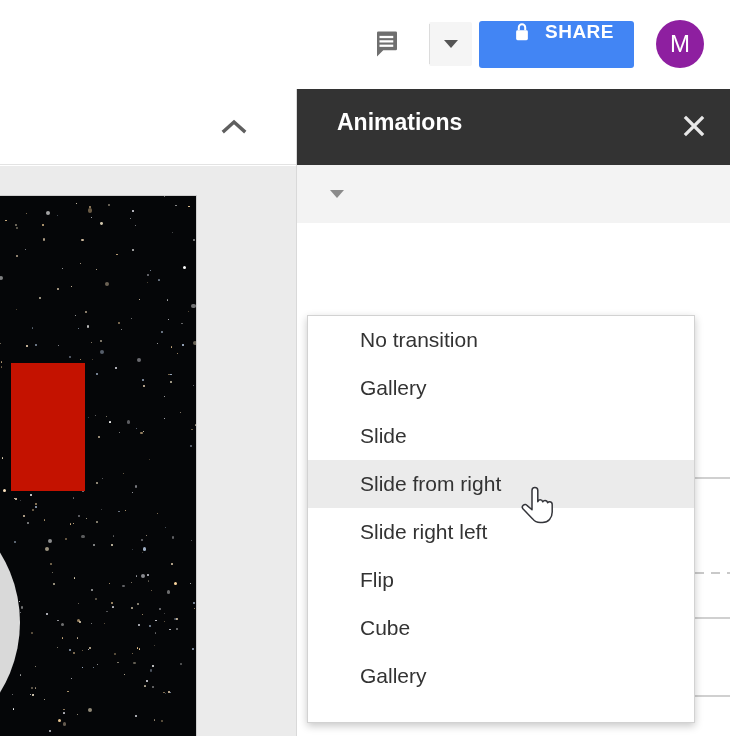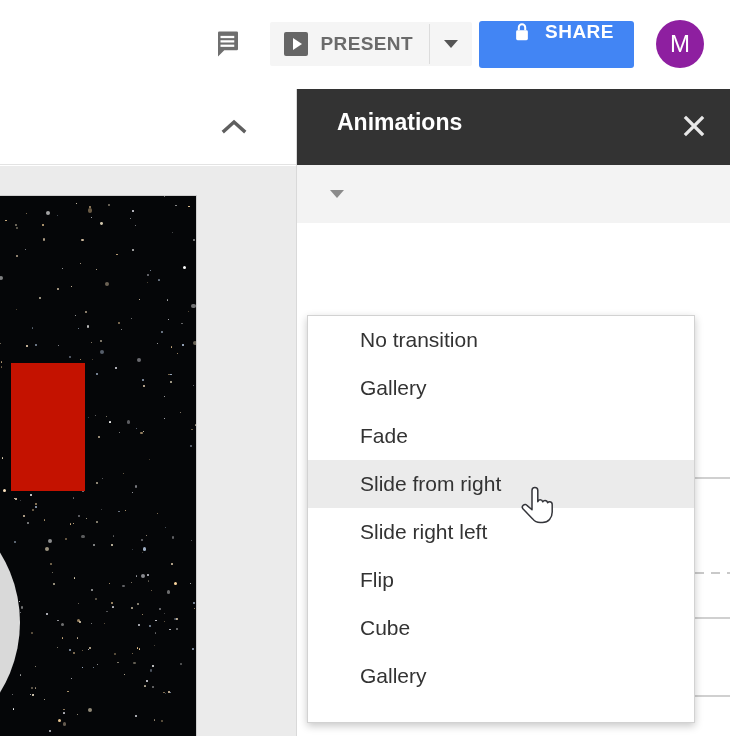--- a/index.html
+++ b/index.html
@@ -186,26 +186,20 @@
     <div class="tb-icon-btn" id="comment-icon">
       <svg width="30" height="30" viewBox="0 0 24 24" aria-hidden="true">
         <path d="M3 2h16a1 1 0 0 1 1 1v13a1 1 0 0 1-1 1H9l-5 5V3a1 1 0 0 1 1-1z" fill="#6f6f6f"></path>
         <rect x="6" y="5.5" width="11" height="1.8" fill="#ffffff"></rect>
         <rect x="6" y="9" width="11" height="1.8" fill="#ffffff"></rect>
         <rect x="6" y="12.5" width="11" height="1.8" fill="#ffffff"></rect>
       </svg>
     </div>
 
     <div id="present-group">
-      <button id="present-button">
-        <span class="play-box">
-            <span class="tri"></span>
-          </span>
-        <span id="present-label">PRESENT</span>
-      </button>
       <div id="present-divider"></div>
       <button id="present-dropdown">
         <span class="caret-down"></span>
       </button>
     </div>
 
     <button id="share-button">
       <svg id="share-lock-icon" width="22" height="22" viewBox="0 0 24 24">
         <path d="M12 2.5a4.6 4.6 0 0 0-4.6 4.6V10H9.6V7.1a2.4 2.4 0 0 1 4.8 0V10h2.2V7.1A4.6 4.6 0 0 0 12 2.5z" fill="#ffffff"></path>
         <rect x="5.6" y="10" width="12.8" height="11" rx="1.6" fill="#ffffff"></rect>
@@ -549,21 +543,21 @@
       <div class="bg-dash" style="left:334px; top:407px; width:100px;"></div>
       <div class="bg-divider" style="left:106px; top:452px; width:328px;"></div>
       <div class="bg-divider" style="left:104px; top:530px; width:330px;"></div>
 
     </div>
   </div>
 
   <div id="transition-menu">
     <div class="menu-item">No transition</div>
     <div class="menu-item">Gallery</div>
-    <div class="menu-item">Fade</div>
+    <div class="menu-item">Slide</div>
     <div class="menu-item selected">Slide from right</div>
     <div class="menu-item">Slide right left</div>
     <div class="menu-item">Flip</div>
     <div class="menu-item">Cube</div>
     <div class="menu-item">Gallery</div>
   </div>
 
   <svg id="hand-cursor" viewBox="0 0 32 40">
     <path d="M11 4.5c0-1.7 1.3-3 2.9-3s2.9 1.3 2.9 3v11.2c.5-1.2 1.3-1.9 2.4-1.9 1.3 0 2.2.8 2.5 2 .5-.9 1.3-1.4 2.3-1.4 1.4 0 2.4 1 2.6 2.3.5-.6 1.2-1 2-1 1.5 0 2.6 1.2 2.6 2.8v7.4c0 6-3.9 10.6-9.7 10.6h-2.3c-3.4 0-5.6-1.1-7.5-3.6L1.9 22.8c-.9-1.2-.7-2.8.5-3.7 1.2-.9 2.9-.7 3.8.5l4.8 4.1V4.5z" fill="#ffffff" stroke="#34353a" stroke-width="1.5" stroke-linejoin="round"></path>
   </svg>

